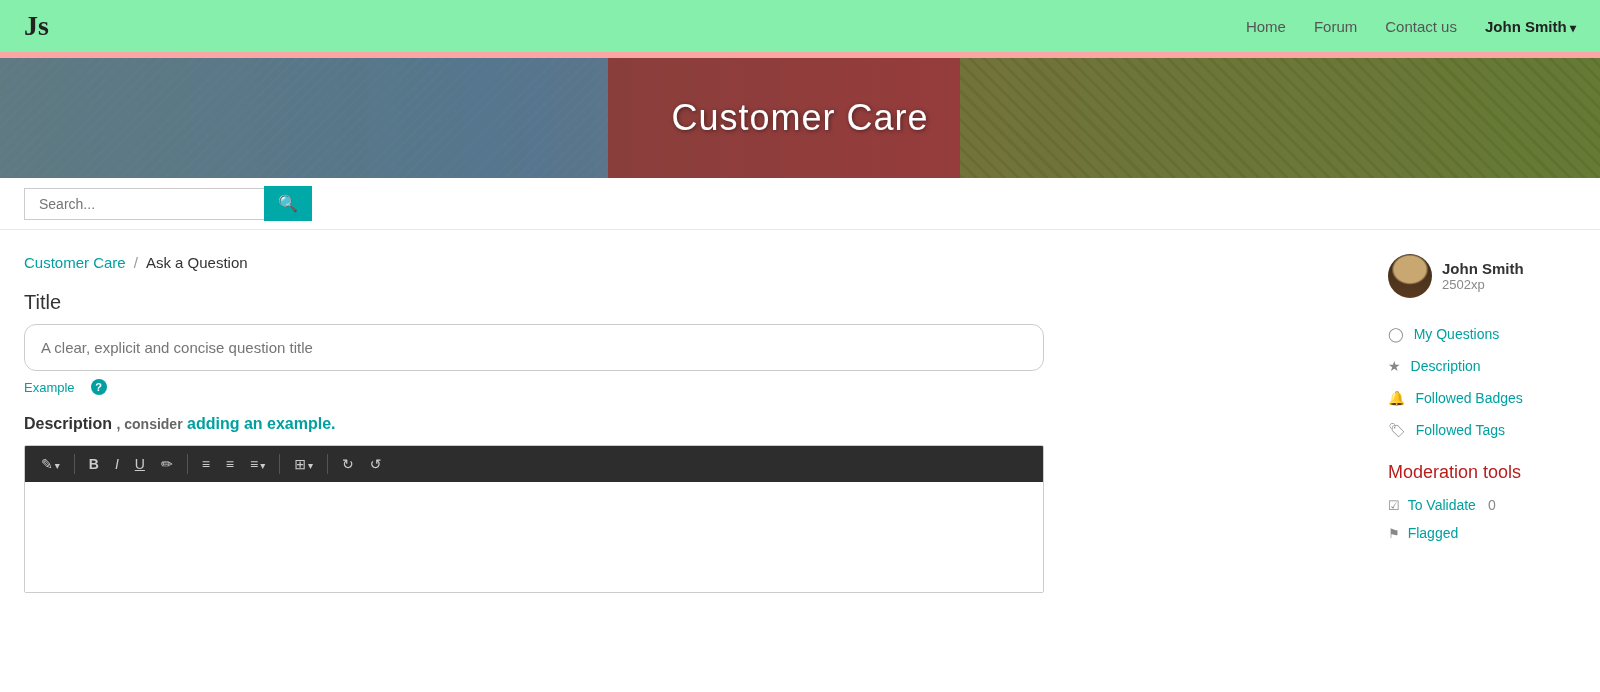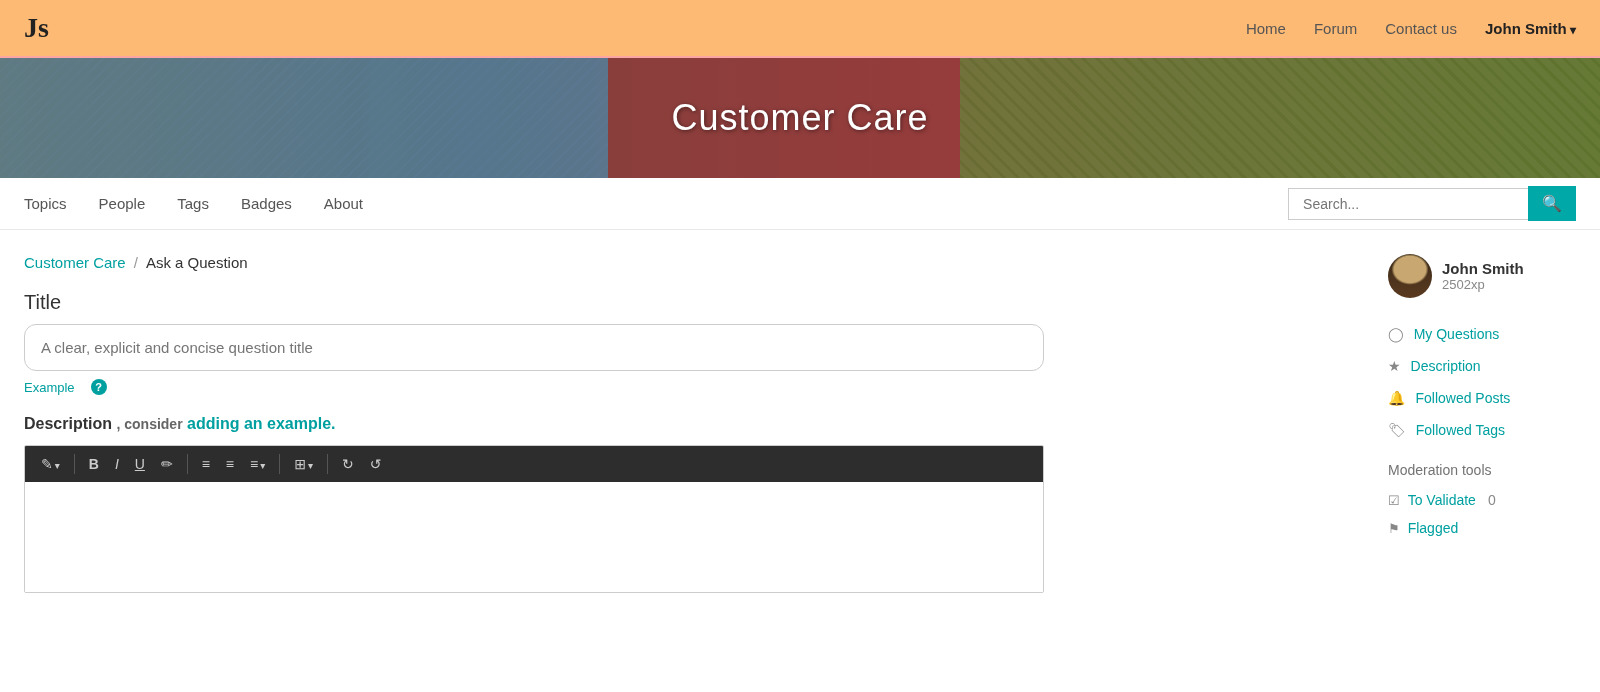--- a/index.html
+++ b/index.html
@@ -5,22 +5,22 @@
     * { box-sizing: border-box; margin: 0; padding: 0; }
     body { font-family: Arial, sans-serif; background: #fff; color: #333; }
 
     
     .top-nav {
       display: flex;
       align-items: center;
       justify-content: space-between;
       padding: 0 24px;
       height: 58px;
-      background: #fdba74;
-      border-bottom: 2px solid #fca5a5;
+      background: #86efac;
+      border-bottom: 6px solid #fca5a5;
     }
     .logo {
       font-size: 28px;
       font-weight: bold;
       color: #222;
       font-family: Georgia, serif;
     }
     .nav-links {
       display: flex;
       align-items: center;
@@ -300,22 +300,22 @@
       text-decoration: none;
       font-size: 14px;
       padding: 8px 0;
       border-bottom: none;
     }
     .sidebar-link .sidebar-icon {
       font-size: 14px;
       color: #888;
     }
     .sidebar-section-title {
-      color: #737373;
-      font-size: 14px;
+      color: #b91c1c;
+      font-size: 18px;
       margin-top: 16px;
       margin-bottom: 8px;
     }
     .sidebar-moderation-item {
       display: flex;
       align-items: center;
       gap: 8px;
       font-size: 14px;
       color: #00a0a0;
       padding: 6px 0;
@@ -343,27 +343,20 @@
 </nav>
 
 <div class="banner">
   <div class="banner-denim"></div>
   <div class="banner-red"></div>
   <div class="banner-olive"></div>
   <h1 class="banner-title">Customer Care</h1>
 </div>
 
 <nav class="sub-nav">
-  <div class="sub-nav-links">
-    <a href="#">Topics</a>
-    <a href="#">People</a>
-    <a href="#">Tags</a>
-    <a href="#">Badges</a>
-    <a href="#">About</a>
-  </div>
   <div class="search-bar">
     <input class="search-input" type="text" placeholder="Search..." style="">
     <button class="search-btn">🔍</button>
   </div>
 </nav>
 
 <div class="main-layout">
 
   <div class="content-area">
 
@@ -428,21 +421,21 @@
     <a href="#" class="sidebar-link">
       <span class="sidebar-icon">◯</span>
       <span>My Questions</span>
     </a>
     <a href="#" class="sidebar-link">
       <span class="sidebar-icon">★</span>
       <span>Description</span>
     </a>
     <a href="#" class="sidebar-link">
       <span class="sidebar-icon">🔔</span>
-      <span>Followed Posts</span>
+      <span>Followed Badges</span>
     </a>
     <a href="#" class="sidebar-link">
       <span class="sidebar-icon">🏷</span>
       <span>Followed Tags</span>
     </a>
 
     <div class="sidebar-section-title">Moderation tools</div>
     <div class="sidebar-moderation-item">
       <span class="mod-icon">☑</span>
       <span>To Validate</span>

